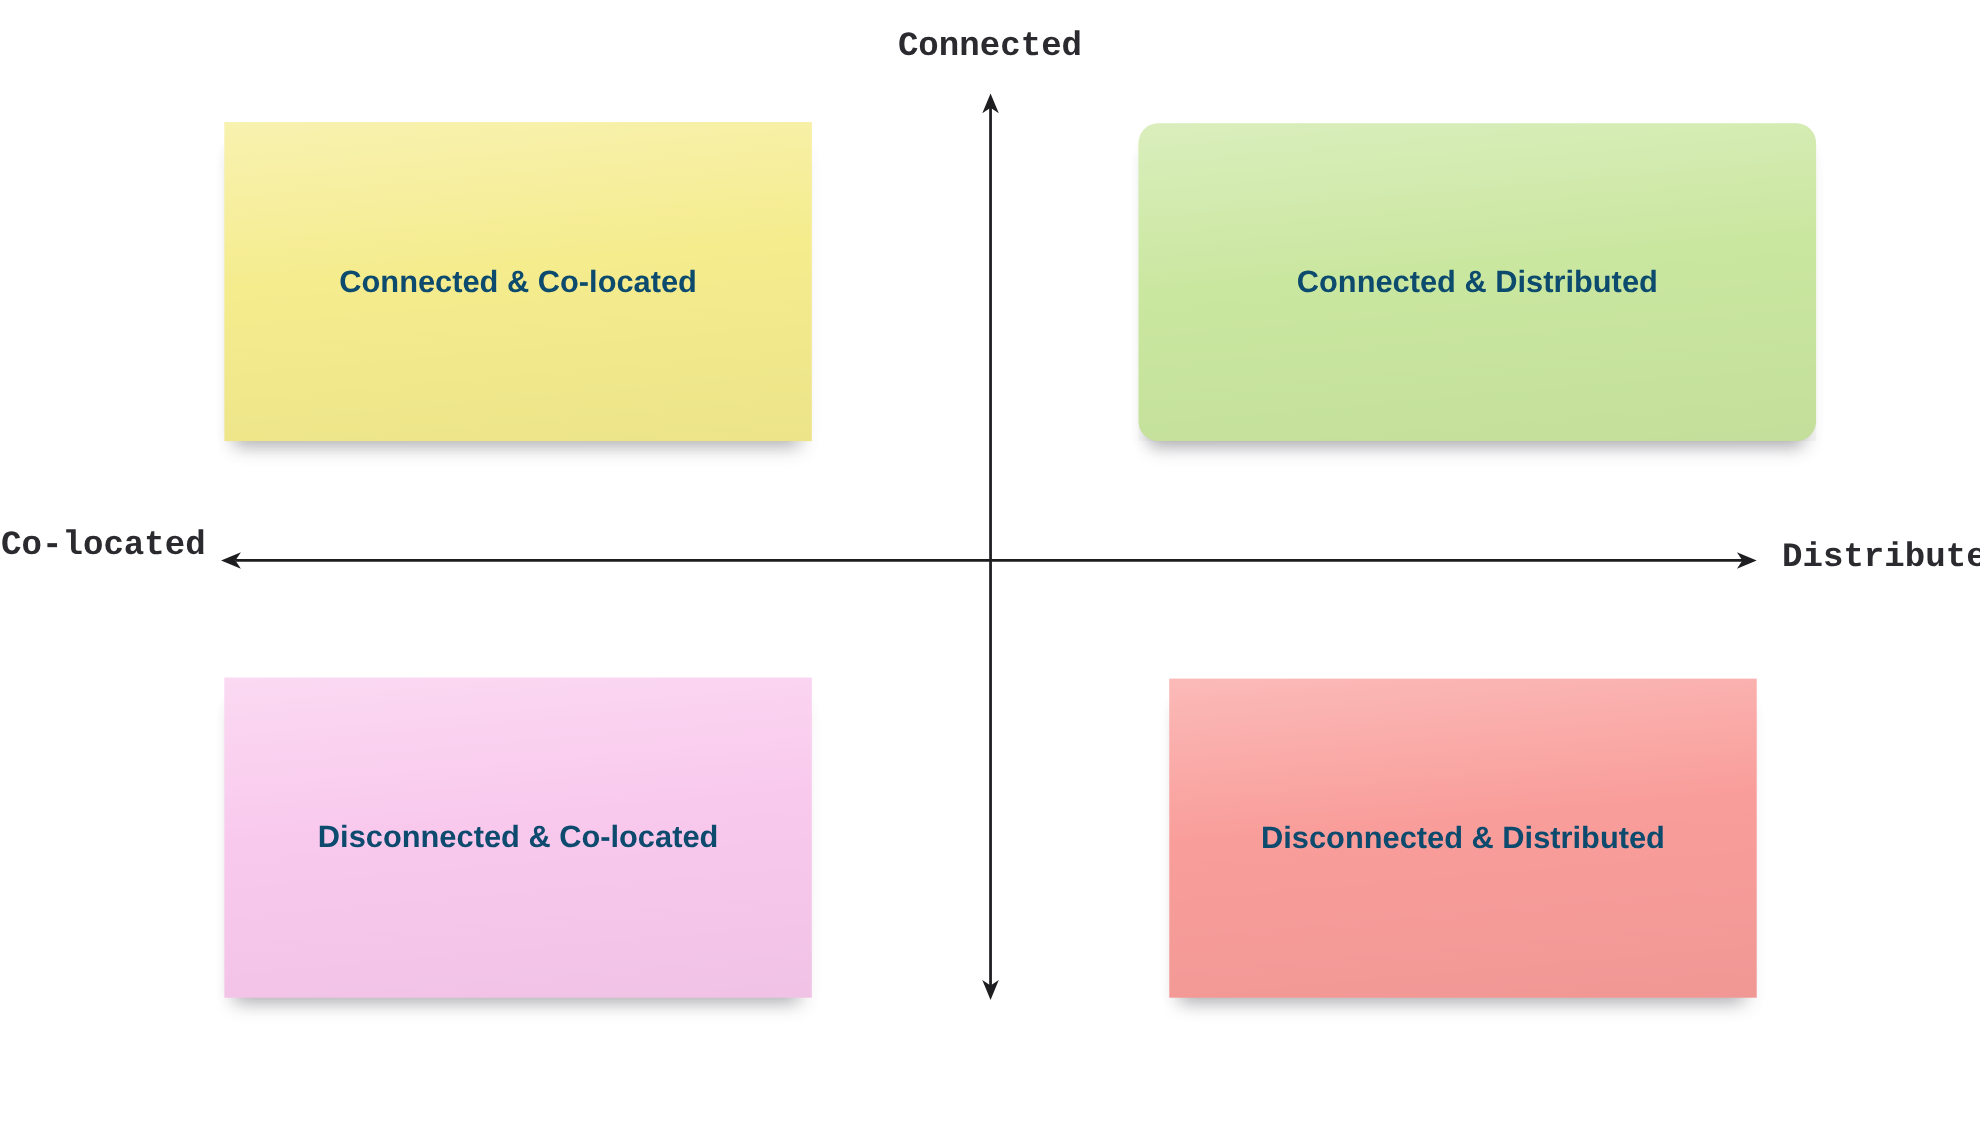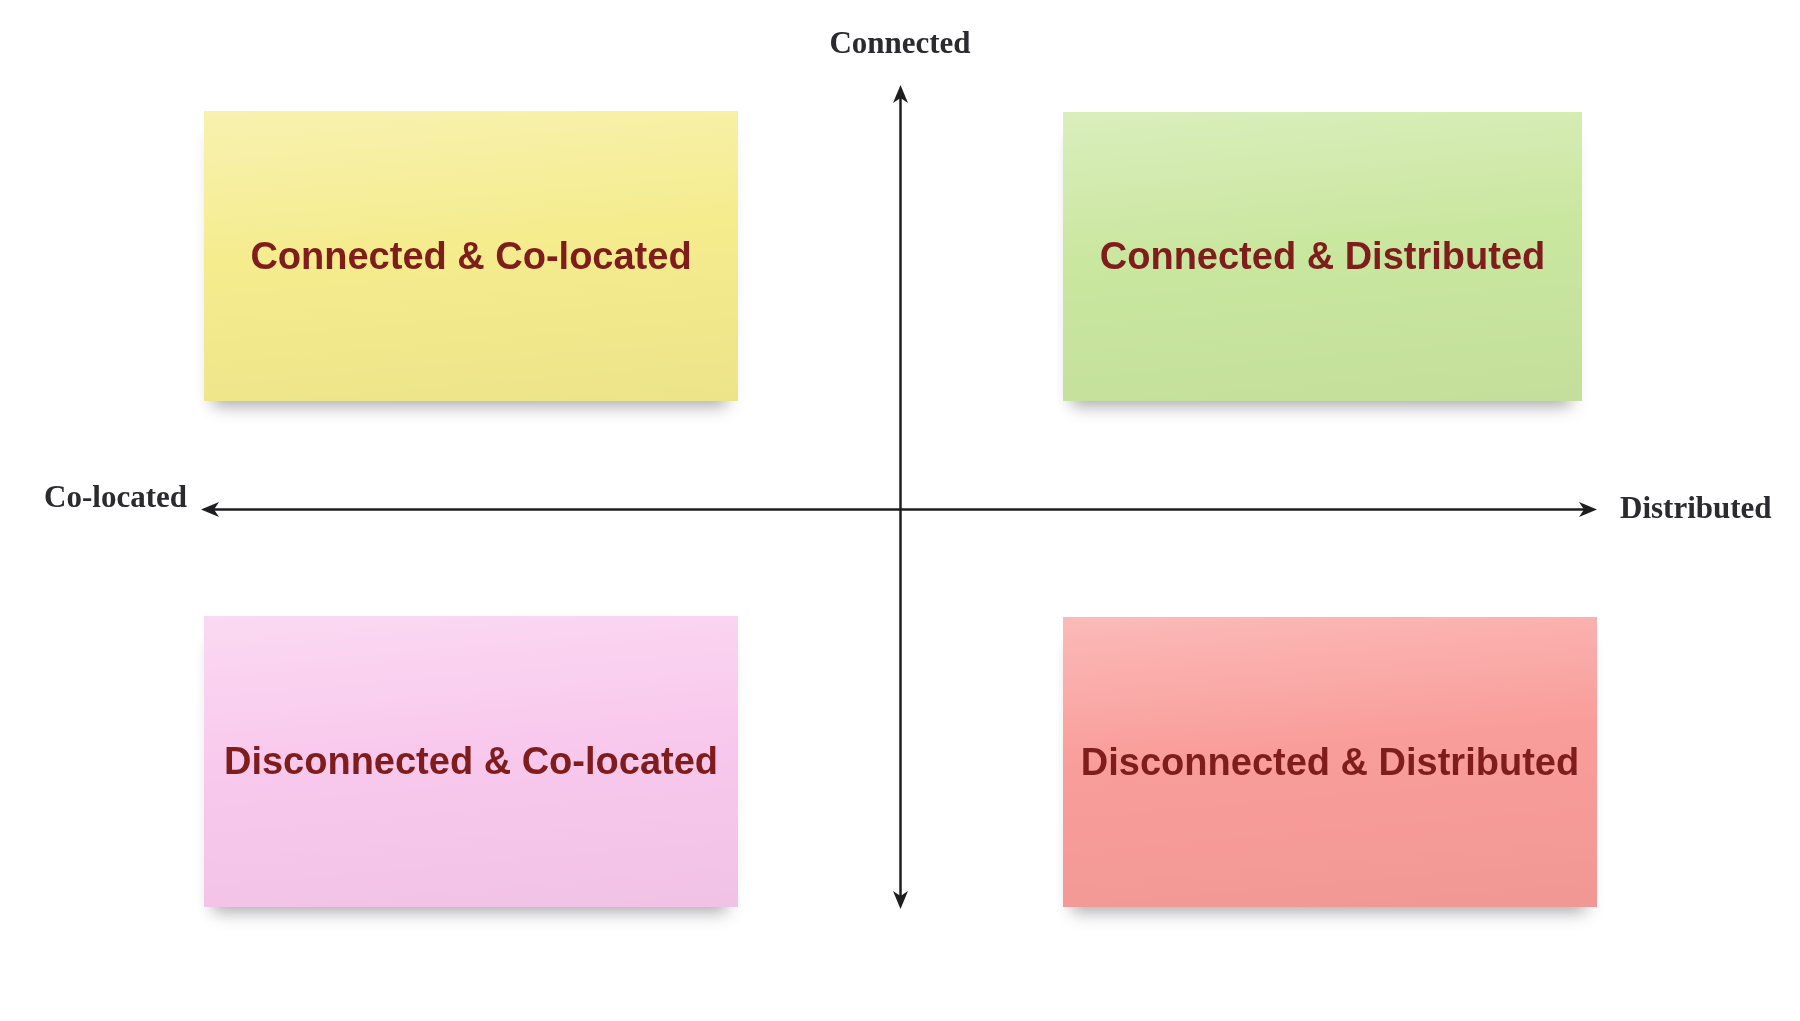--- a/index.html
+++ b/index.html
@@ -17,21 +17,21 @@
   }
   .axis-svg {
     position: absolute;
     inset: 0;
     width: 1800px;
     height: 1021px;
     display: block;
   }
   .axis-label {
     position: absolute;
-    font-family: Liberation Serif, serif;
+    font-family: Liberation Mono, monospace;
     font-weight: 700;
     font-size: 31px;
     line-height: 1.2;
     color: #2a2a2f;
     letter-spacing: 0px;
     white-space: nowrap;
   }
   .axis-label.top    { left: 900px; top: 24px;  transform: translateX(-50%); }
   .axis-label.bottom { left: 900px; top: 947px; transform: translateX(-50%); }
   .axis-label.left   { right: 1613px; top: 498px; transform: translateY(-54%); }
@@ -56,26 +56,26 @@
     background: linear-gradient(175deg,
       rgba(255,255,255,0.30) 0%,
       rgba(255,255,255,0.00) 45%,
       rgba(0,0,0,0.035) 100%);
     pointer-events: none;
   }
   .note-label {
     position: relative;
     font-family: "Liberation Sans", sans-serif;
     font-weight: 700;
-    font-size: 38px;
+    font-size: 28px;
     line-height: 1.32;
-    color: #7f1d1d;
+    color: #0c4a6e;
   }
   .note.tl { left: 204px;  top: 111px; width: 534px; height: 290px; }
-  .note.tr { left: 1063px; top: 112px; width: 519px; height: 289px; }
+  .note.tr { left: 1035px; top: 112px; width: 616px; height: 289px; border-radius: 18px; }
   .note.bl { left: 204px;  top: 616px; width: 534px; height: 291px; }
   .note.br { left: 1063px; top: 617px; width: 534px; height: 290px; }
 </style>
 </head>
 <body>
 
 <div class="board">
 
   <svg class="axis-svg" viewBox="0 0 1800 1021" xmlns="http://www.w3.org/2000/svg">
     <line x1="900.5" y1="96" x2="900.5" y2="898" stroke-width="2.5" stroke="#1E1E21"></line>

